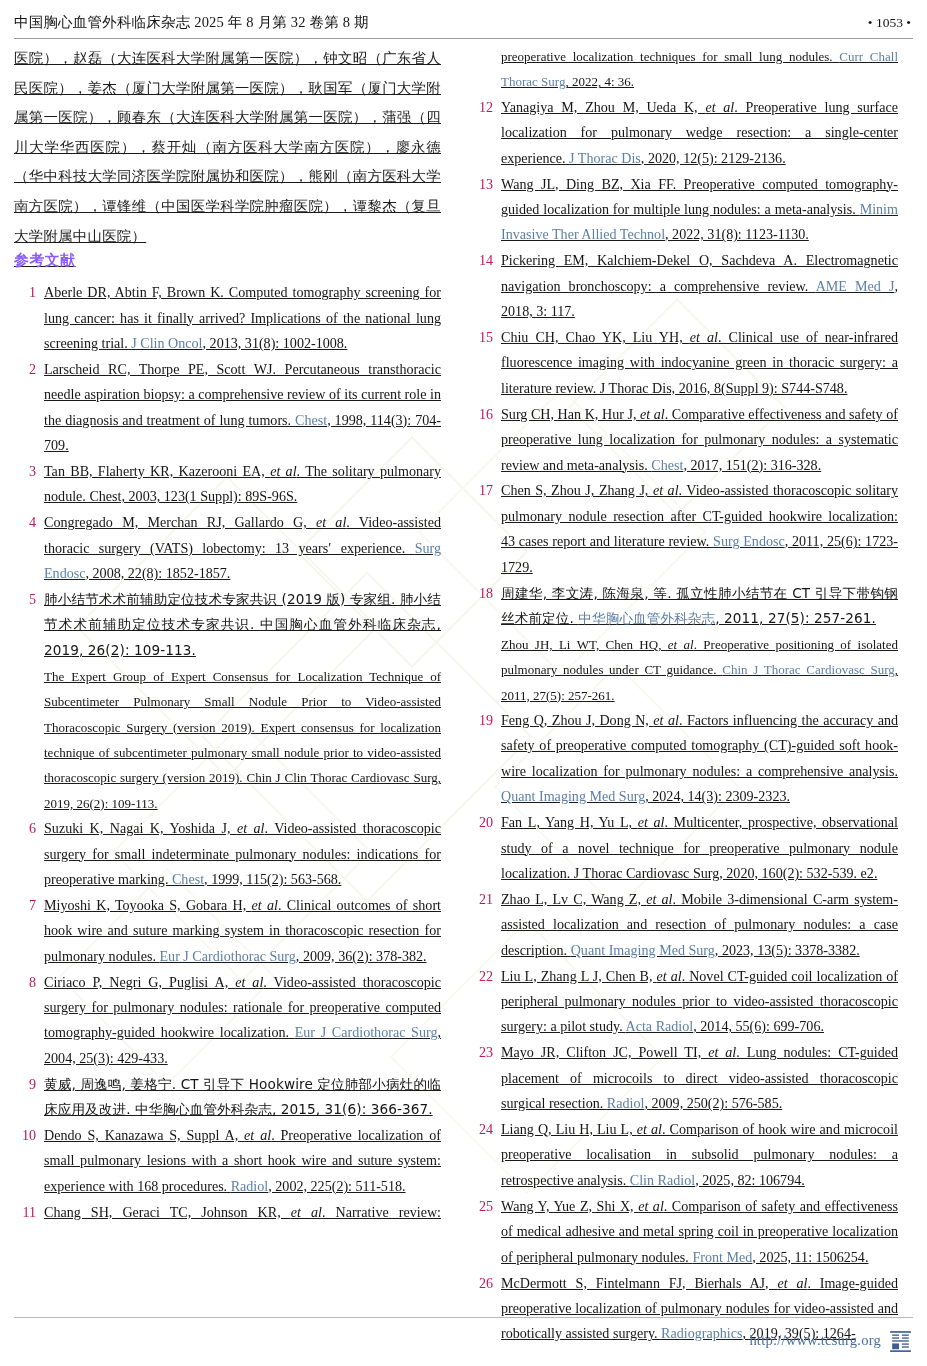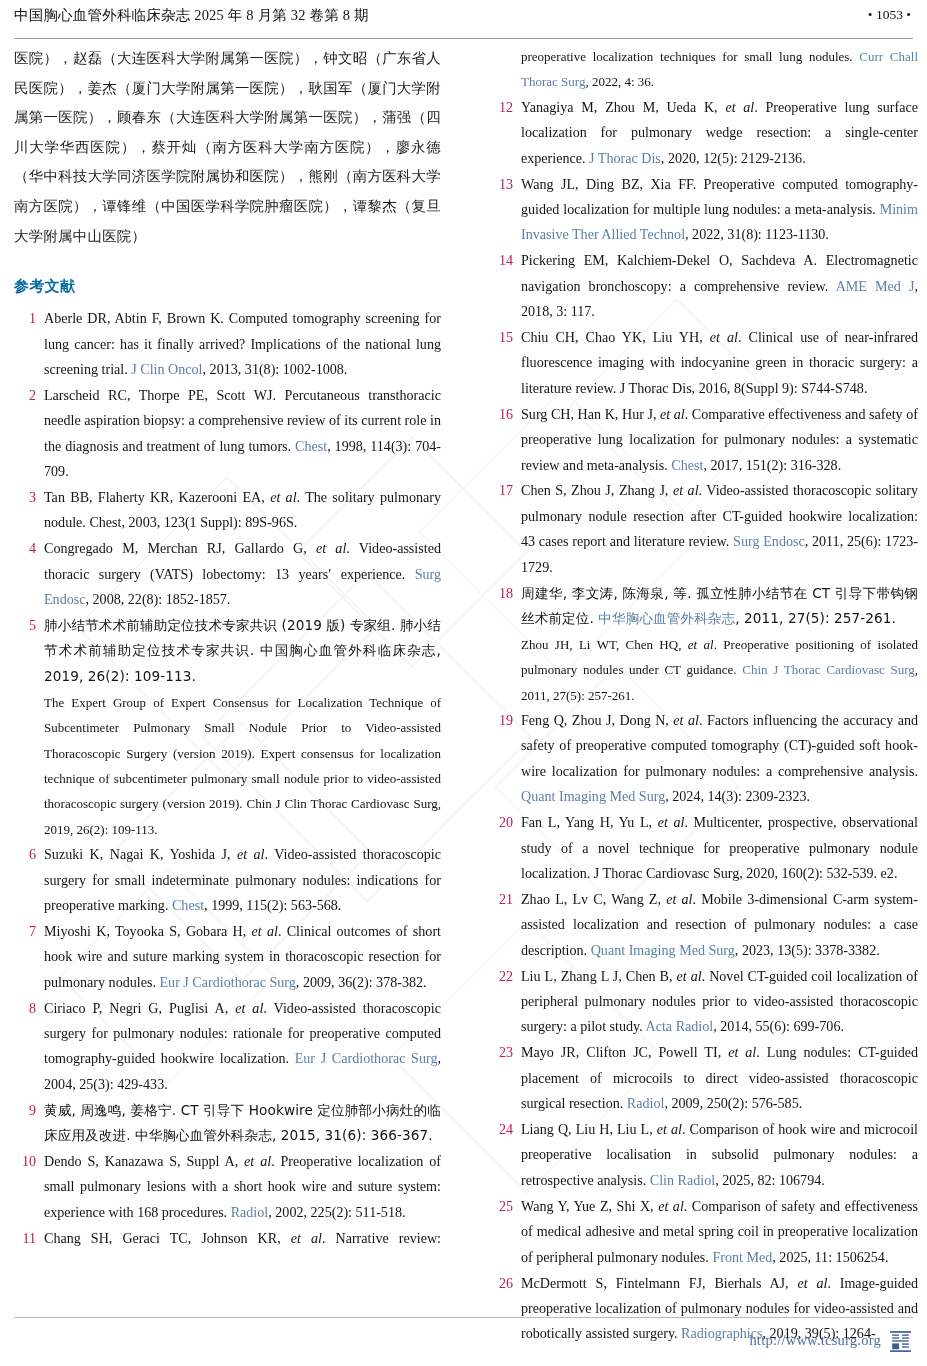--- a/index.html
+++ b/index.html
@@ -51,21 +51,21 @@
 
   
   .runhead {
     position: absolute;
     left: 14px;
     right: 14px;
     top: 8px;
     height: 30px;
     border-bottom: 1.2px solid #9c9c9c;
     display: flex;
-    align-items: flex-start;
+    align-items: center;
     justify-content: space-between;
   }
   .runhead-title {
     font-size: 14.5px;
     letter-spacing: 0.2px;
     color: #141414;
     line-height: 1.1;
   }
   .runhead-page {
     font-size: 13.5px;
@@ -75,21 +75,22 @@
   }
 
   
   .columns {
     position: absolute;
     top: 44px;
     left: 14px;
     right: 14px;
     bottom: 52px;
     display: flex;
-    gap: 50px;
+    gap: 30px;
+    text-decoration: underline;
   }
   .col {
     width: 427px;
     flex: 0 0 427px;
     position: relative;
   }
 
   
   .cn-para {
     font-family: "DejaVu Sans", "Liberation Sans", sans-serif;
@@ -99,22 +100,21 @@
     text-justify: inter-character;
     color: #1c1c1c;
     letter-spacing: 0.3px;
   }
 
   
   .sec-head {
     font-family: "DejaVu Sans", "Liberation Sans", sans-serif;
     font-weight: bold;
     font-size: 14.8px;
-    color: #0369a1;
-    margin-top: 26px;
+    color: #8b5cf6;
     margin-bottom: 10px;
     letter-spacing: 0.6px;
   }
 
   
   .reflist {
     list-style: none;
     margin: 0;
     padding: 0;
   }

